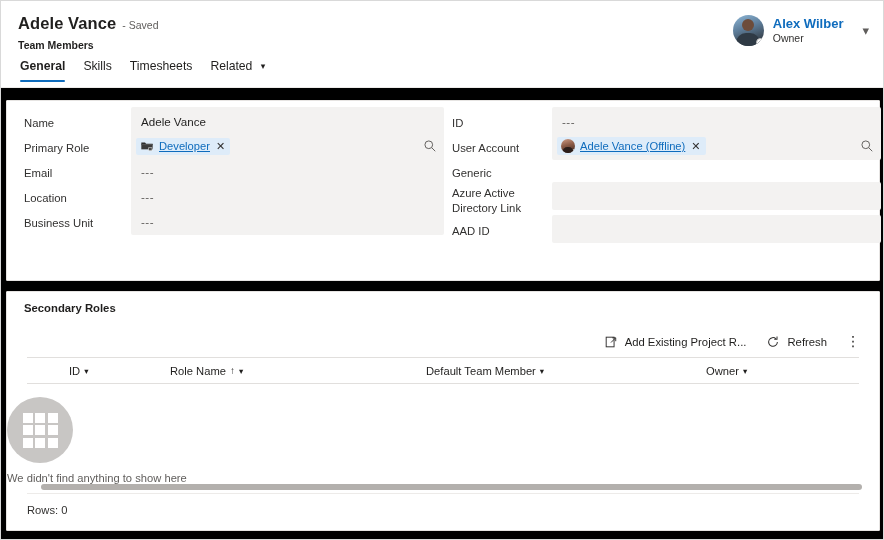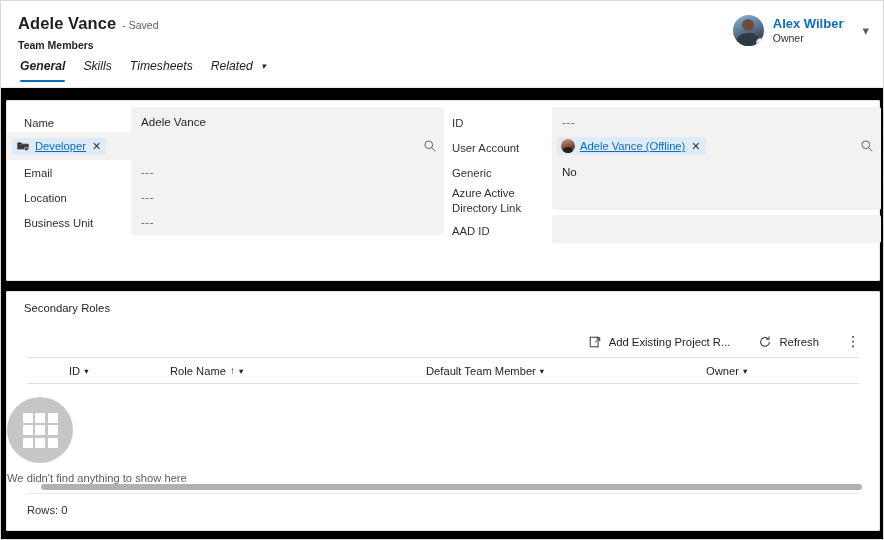--- a/index.html
+++ b/index.html
@@ -34,21 +34,21 @@
   .hdr-saved {
     font-size: 10.5px; color: #605e5c; margin-left: 6px;
   }
   .hdr-entity {
     font-size: 10.5px; color: #201f1e; margin-top: 6px; font-weight: 600;
   }
 
   
   .tabs {
     position: absolute; left: 16px; top: 56px;
-    display: flex; align-items: flex-end; gap: 0; font-style: italic;
+    display: flex; align-items: flex-end; gap: 0;
   }
   .tab {
     position: relative;
     font-size: 12.2px; color: #201f1e;
     padding: 2px 9px 9px 9px;
     cursor: pointer; white-space: nowrap;
   }
   .tab:first-child { padding-left: 3px; }
   .tab.active { font-weight: bold; }
   .tab.active::after {
@@ -190,25 +190,25 @@
   }
   .search-btn {
     position: absolute; right: 6px; top: 50%;
     transform: translateY(-50%);
     width: 14px; height: 14px; cursor: pointer;
   }
 
   
   .section-title {
     position: absolute; left: 17px; top: 10px;
-    font-size: 11.3px; color: #201f1e; font-weight: 400;
+    font-size: 11.3px; color: #201f1e; font-weight: 700;
   }
   .grid-toolbar {
     position: absolute; right: 12px; top: 38px;
-    display: flex; align-items: flex-start; gap: 12px;
+    display: flex; align-items: flex-start; gap: 4px;
   }
   .tb-btn {
     display: flex; align-items: center; gap: 7px;
     padding: 5px 8px; cursor: pointer;
     font-size: 11.3px; color: #201f1e; border-radius: 2px;
     white-space: nowrap;
   }
   .tb-icon { width: 14px; height: 14px; flex: none; }
   .tb-more {
     padding: 4px 7px; cursor: pointer;
@@ -322,20 +322,21 @@
 
       <div class="field">
         <div class="field-label">Name</div>
         <span class="req-star">*</span>
         <div class="field-control plain">
           <span>Adele Vance</span>
         </div>
       </div>
 
       <div class="field">
+        <div class="field-label">Primary Role</div>
         <div class="field-control lookup">
           <span class="chip">
             <svg class="chip-icon" viewBox="0 0 16 16">
               <path d="M1 3.2h4.6l1.2 1.5H15v1H1z" fill="#2b2b2b"></path>
               <path d="M1 5.2h14v6.3H1z" fill="#3a3a3a"></path>
               <path d="M1 5.2h14v1.1H1z" fill="#565656"></path>
               <path d="M9.6 9.2h4.8v4.1H9.6z" fill="#ffffff"></path>
               <path d="M10.1 9.7h3.8v3.1h-3.8z" fill="#4a4a4a"></path>
             </svg>
             <span class="chip-link">Developer</span>
@@ -391,23 +392,20 @@
           </span>
           <svg class="search-btn" viewBox="0 0 16 16">
             <circle cx="6.6" cy="6.6" r="4.4" fill="none" stroke="#605e5c" stroke-width="1.1"></circle>
             <line x1="9.9" y1="9.9" x2="14" y2="14" stroke="#605e5c" stroke-width="1.1"></line>
           </svg>
         </div>
       </div>
 
       <div class="field">
         <div class="field-label">Generic</div>
-        <div class="field-control plain">
-          <span>No</span>
-        </div>
       </div>
 
       <div class="field tall">
         <div class="field-label">Azure Active Directory Link</div>
         <svg class="lock-icon" viewBox="0 0 16 16">
           <path d="M5 7V5a3 3 0 0 1 6 0v2" fill="none" stroke="#8a8886" stroke-width="1.2"></path>
           <rect x="3.5" y="7" width="9" height="6.5" rx="1" fill="#d7bc6a" stroke="#8a8886" stroke-width="1"></rect>
         </svg>
         <div class="field-control empty-disabled">
           <span></span>

